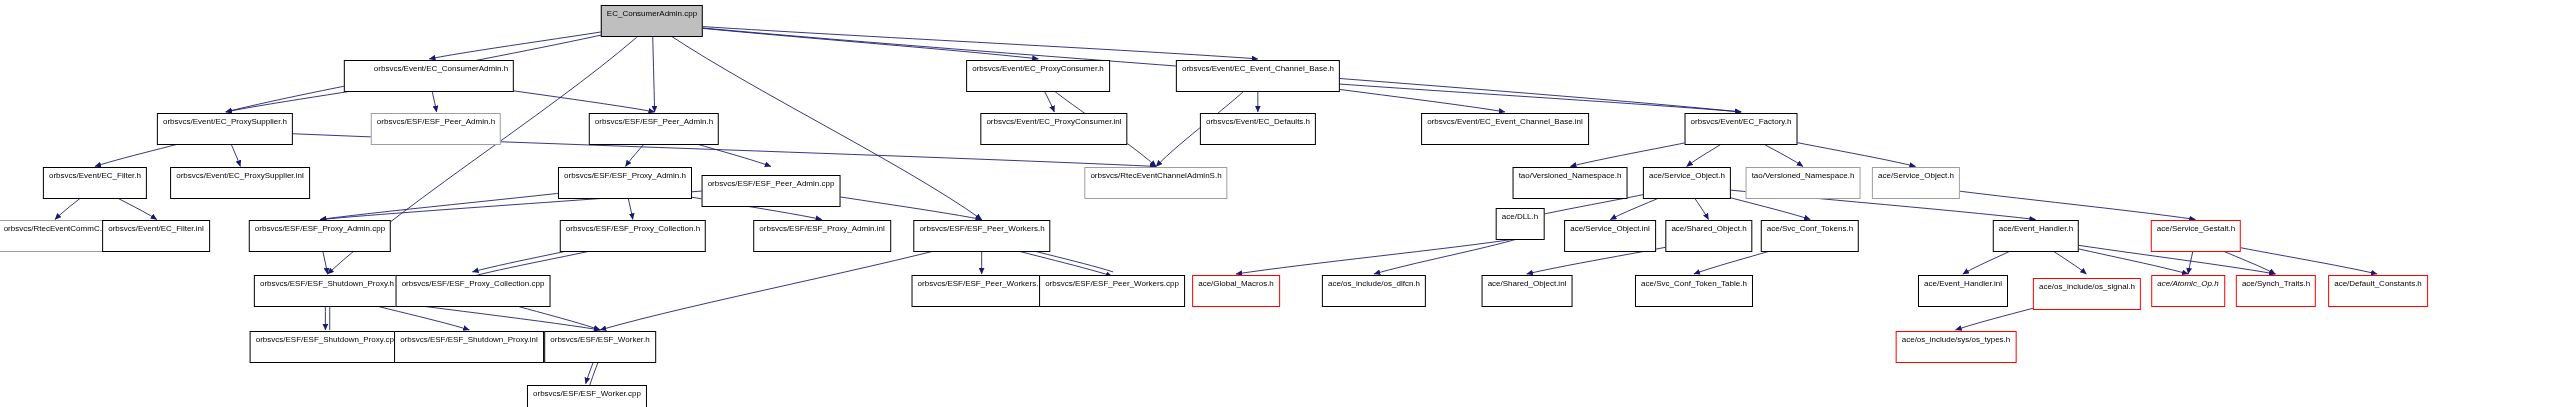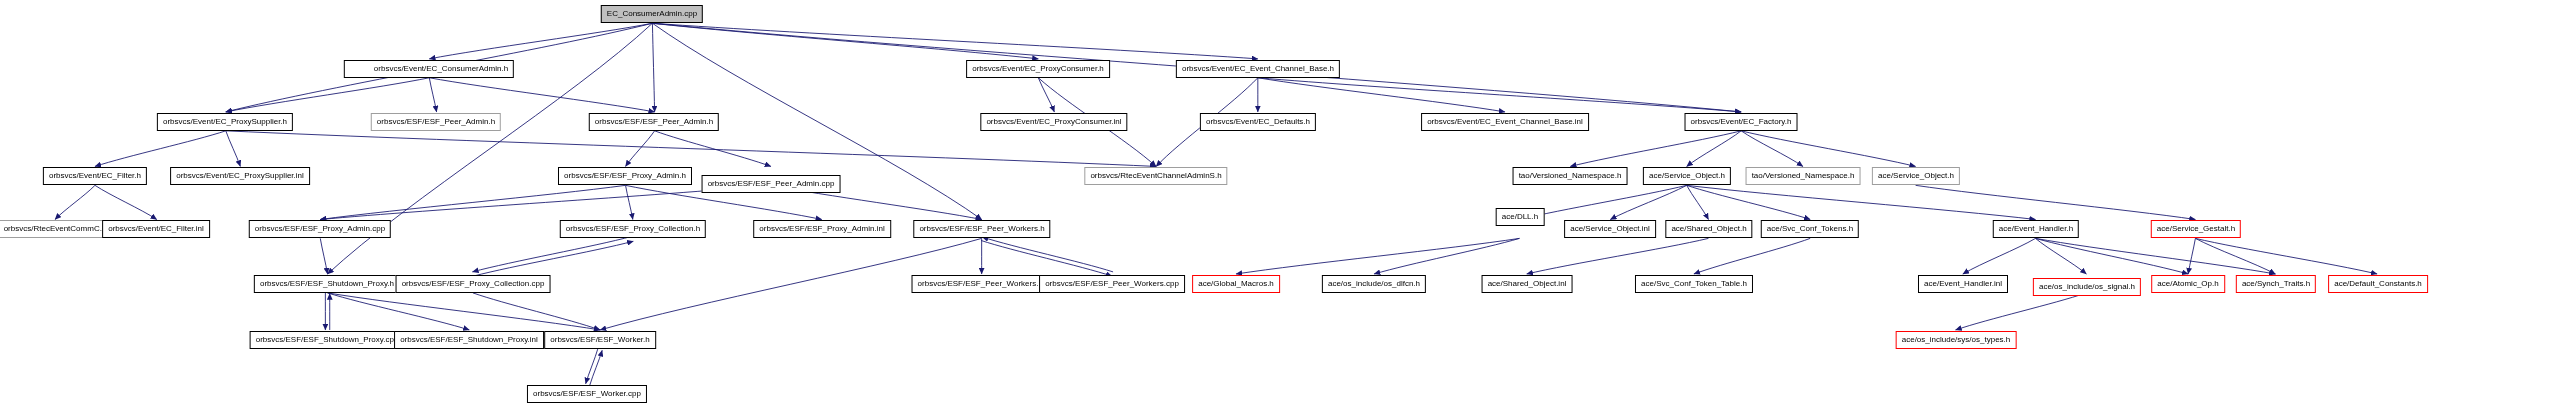--- a/index.html
+++ b/index.html
@@ -2,21 +2,21 @@
 <html style="font-size:11.6px"><head>
 <meta charset="utf-8">
 <style>
   html,body{margin:0;padding:0;background:#ffffff;}
   #canvas{position:relative;width:2576px;height:407px;background:#ffffff;overflow:hidden;
           font-family:"Liberation Sans",sans-serif;}
   #edges{position:absolute;left:0;top:0;width:2576px;height:407px;}
   .node{position:absolute;transform:translateX(-50%);box-sizing:border-box;
         border:0.7px solid #000000;background:#ffffff;color:#000000;
         font-size:8px;line-height:8px;padding:4.4px 5.1px;white-space:nowrap;
-        text-align:center;height:18px;}
+        text-align:center;height:32px;}
   .node.root{background:#bfbfbf;}
   .node.gray{border-color:#9e9e9e;}
   .node.red{border-color:#ff0000;}
 </style>
 </head>
 <body>
 
 <div id="canvas">
   <svg id="edges" xmlns="http://www.w3.org/2000/svg" width="2576" height="407" viewBox="0 0 3543 560">
     <defs>
@@ -128,21 +128,21 @@
       <div class="node " style="left: 327px; top: 275px;">orbsvcs/ESF/ESF_Shutdown_Proxy.h</div>
       <div class="node " style="left: 473px; top: 275px;">orbsvcs/ESF/ESF_Proxy_Collection.cpp</div>
       <div class="node " style="left: 982px; top: 275px;">orbsvcs/ESF/ESF_Peer_Workers.inl</div>
       <div class="node " style="left: 1112px; top: 275px;">orbsvcs/ESF/ESF_Peer_Workers.cpp</div>
       <div class="node red" style="left: 1236px; top: 275px;">ace/Global_Macros.h</div>
       <div class="node " style="left: 1374px; top: 275px;">ace/os_include/os_dlfcn.h</div>
       <div class="node " style="left: 1527px; top: 275px;">ace/Shared_Object.inl</div>
       <div class="node " style="left: 1694px; top: 275px;">ace/Svc_Conf_Token_Table.h</div>
       <div class="node " style="left: 1963px; top: 275px;">ace/Event_Handler.inl</div>
       <div class="node red" style="left: 2087px; top: 278px;">ace/os_include/os_signal.h</div>
-      <div class="node red" style="left: 2188px; top: 275px;">ace/Atomic_Op.h</div>
+      <div class="node red" style="left: 2188px; top: 275px; font-style: italic;">ace/Atomic_Op.h</div>
       <div class="node red" style="left: 2276px; top: 275px;">ace/Synch_Traits.h</div>
       <div class="node red" style="left: 2378px; top: 275px;">ace/Default_Constants.h</div>
       <div class="node " style="left: 327px; top: 331px;">orbsvcs/ESF/ESF_Shutdown_Proxy.cpp</div>
       <div class="node " style="left: 469px; top: 331px;">orbsvcs/ESF/ESF_Shutdown_Proxy.inl</div>
       <div class="node " style="left: 600px; top: 331px;">orbsvcs/ESF/ESF_Worker.h</div>
       <div class="node red" style="left: 1956px; top: 331px;">ace/os_include/sys/os_types.h</div>
       <div class="node " style="left: 587px; top: 385px;">orbsvcs/ESF/ESF_Worker.cpp</div>
     </div>
 </div>
 

